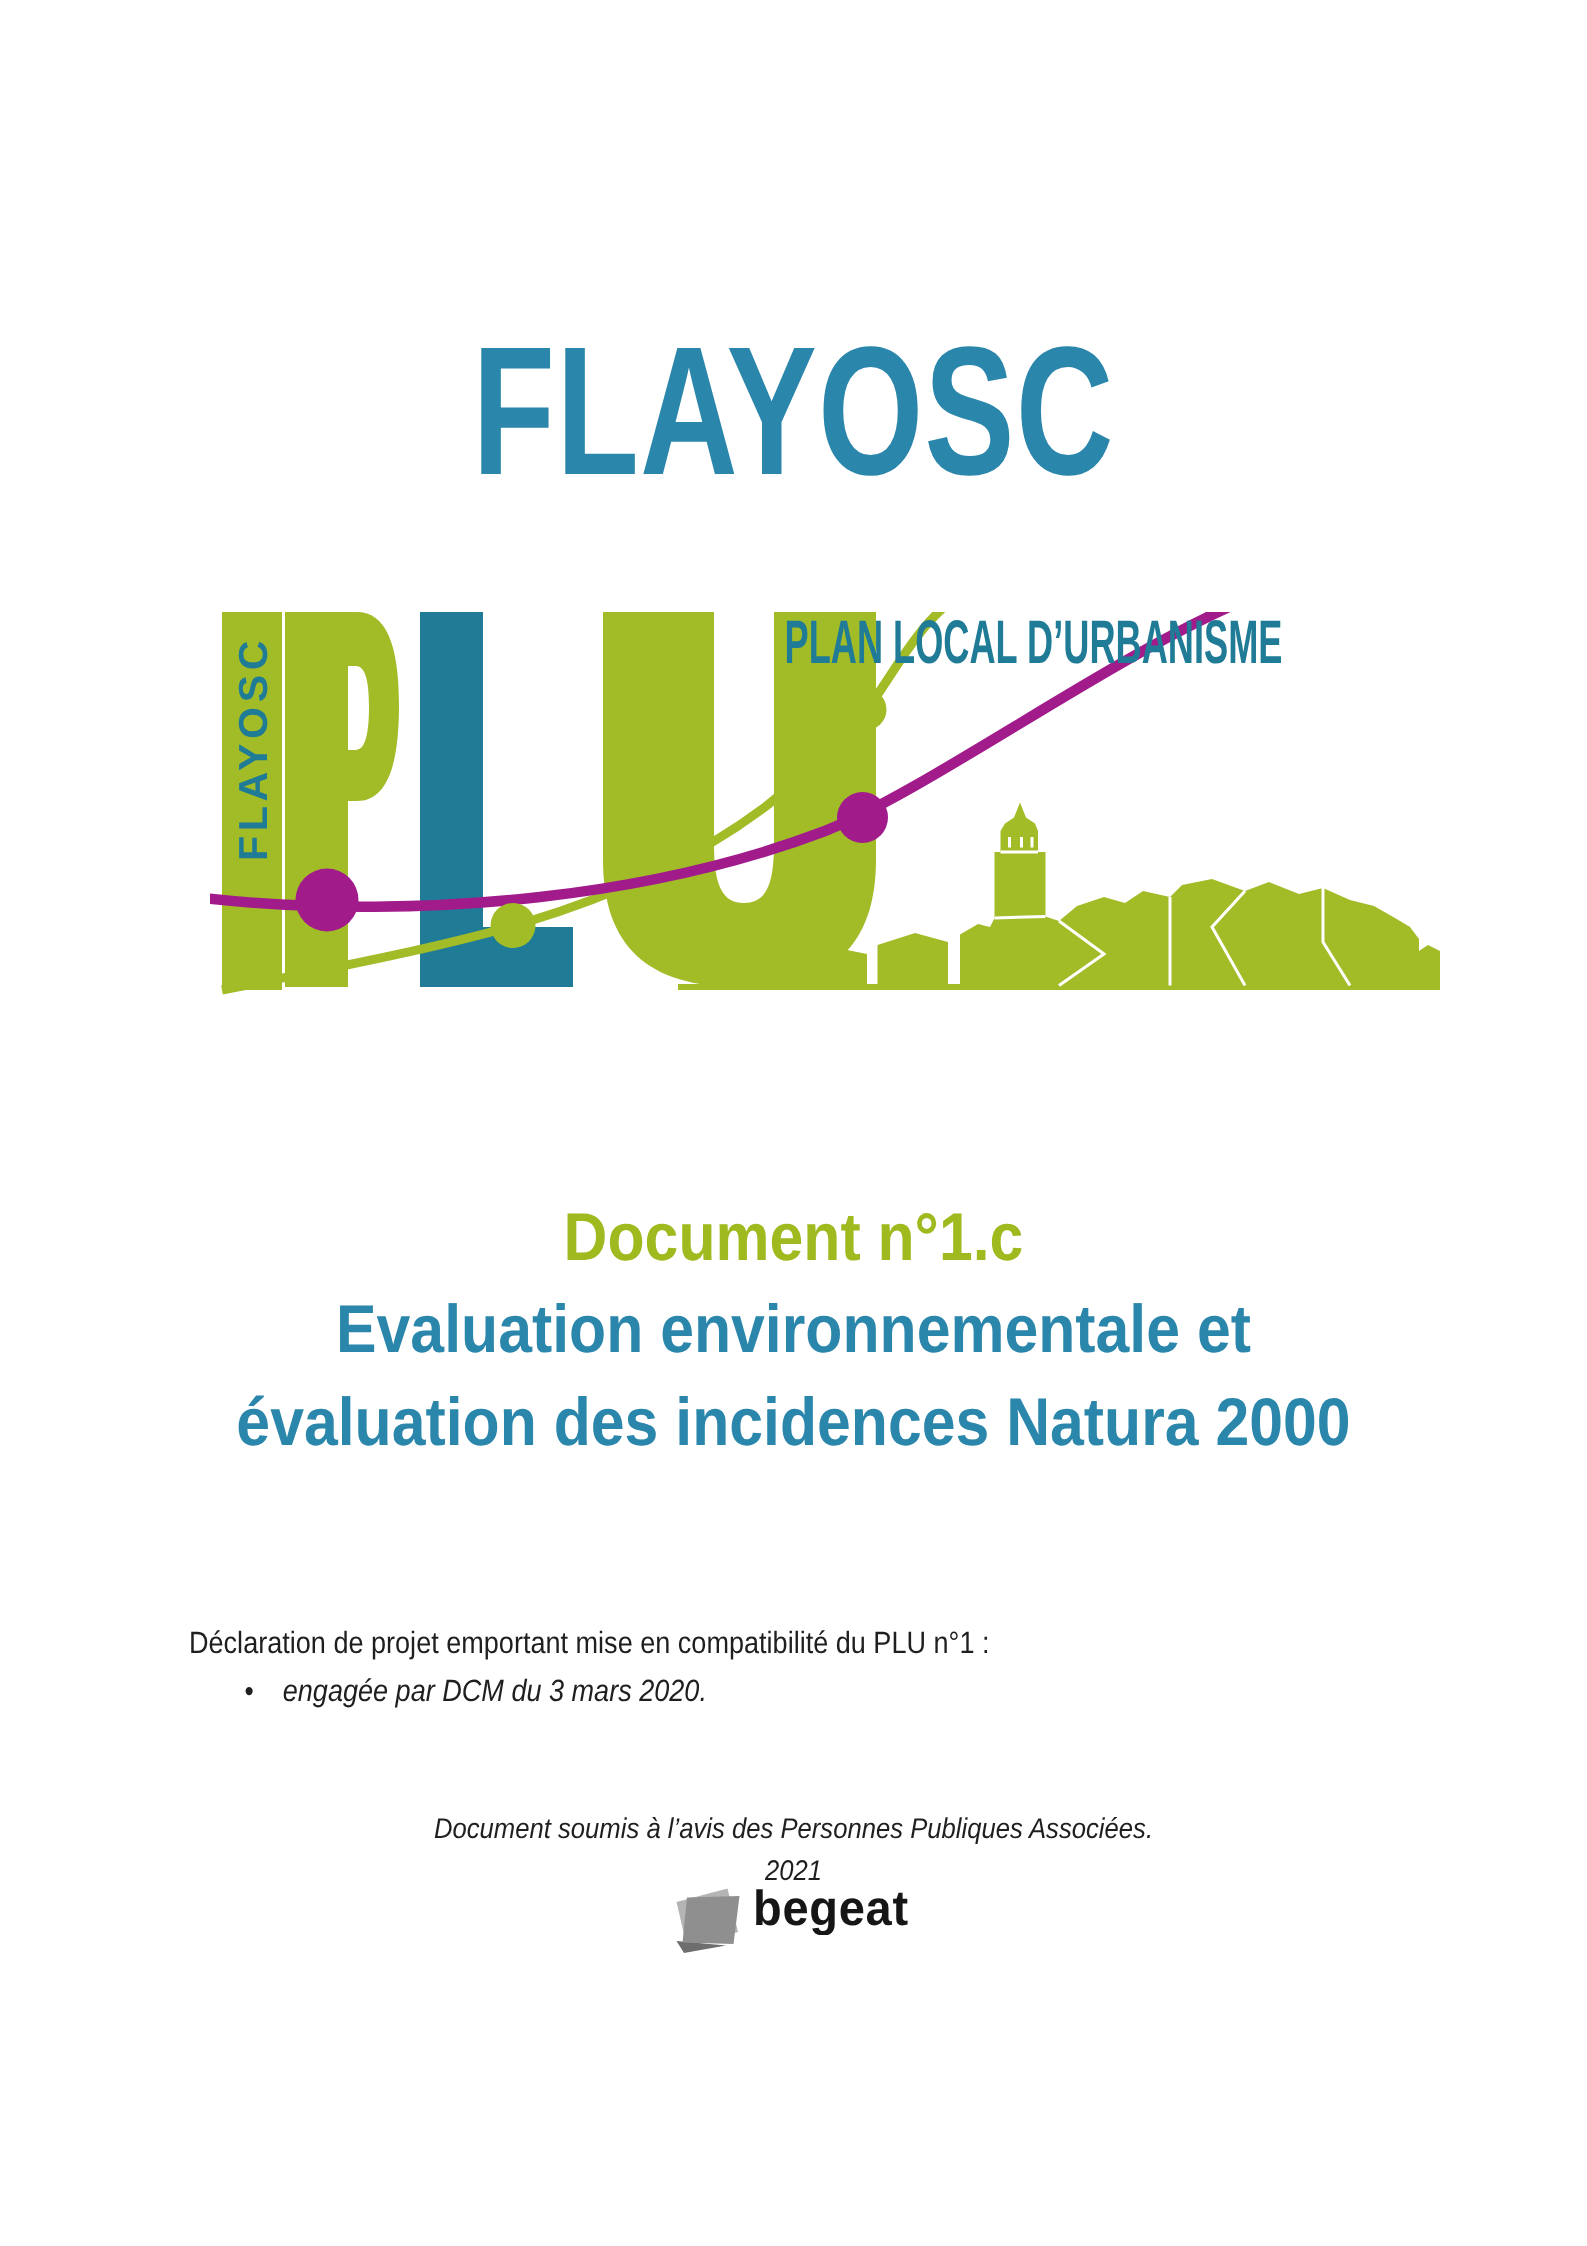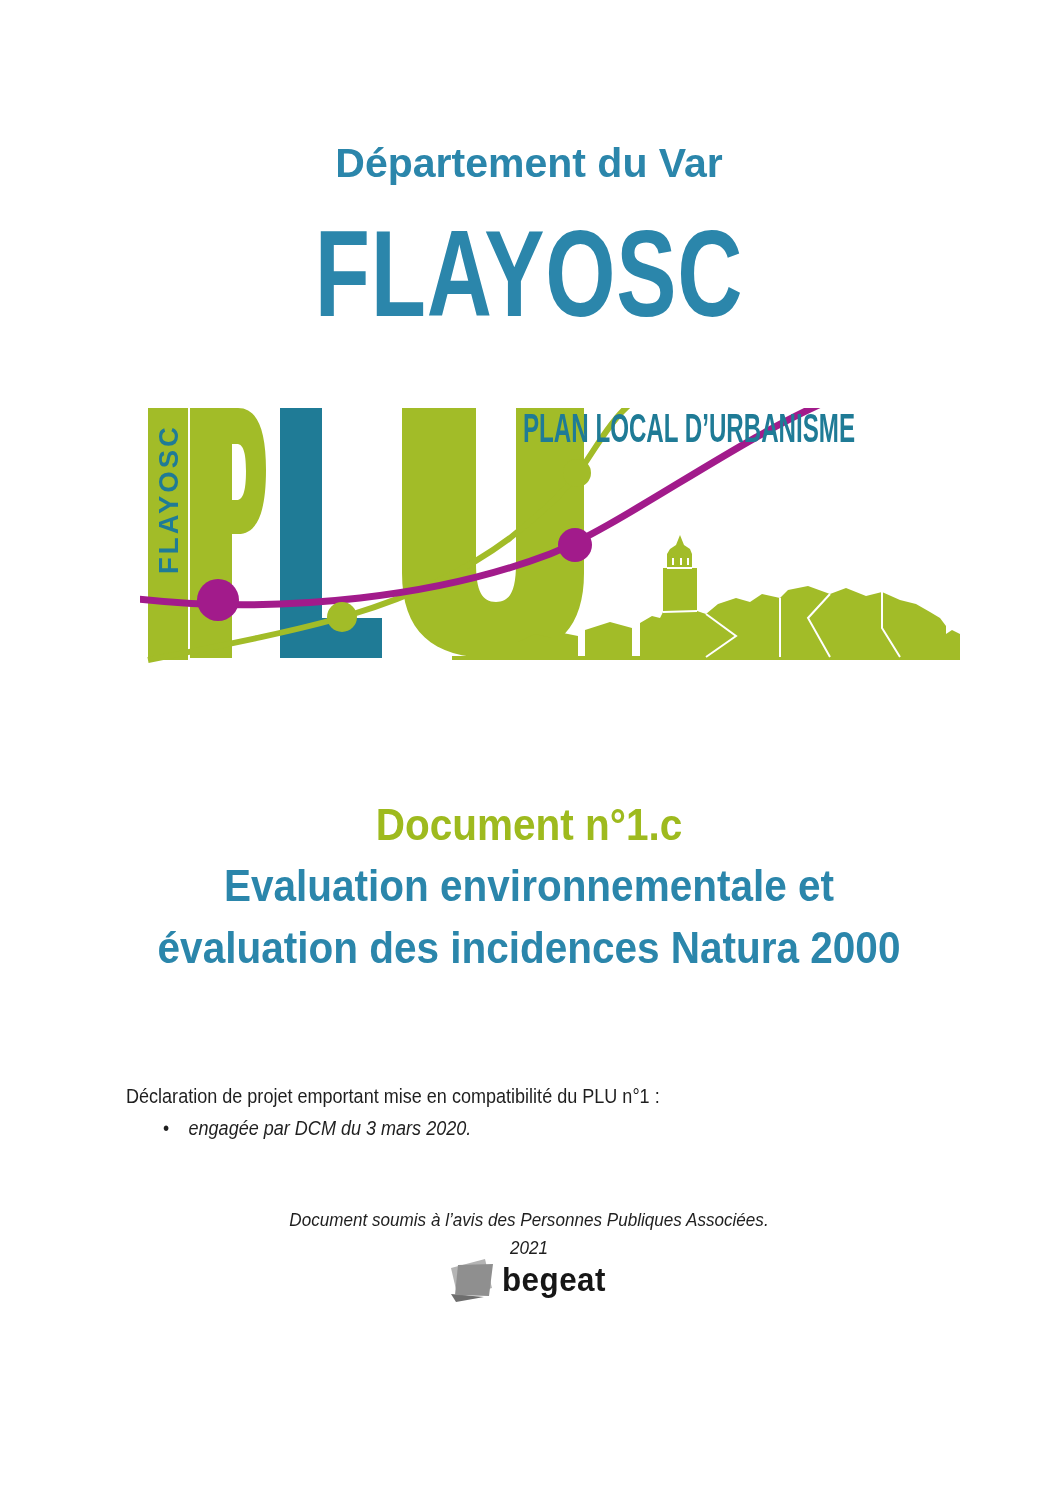--- a/index.html
+++ b/index.html
@@ -54,34 +54,33 @@
   }
   .submission{
     position:absolute;top:1209px;left:0;width:100%;
     text-align:center;font-size:19px;font-style:italic;color:#1f1f1f;
     line-height:1.2;
     transform:scaleX(0.9);transform-origin:50% 0;
   }
   .submission .year-line{margin-top:5px;}
   .brand-row{
     position:absolute;top:1255px;left:0;width:100%;
-    display:flex;justify-content:center;align-items:center;gap:3px;
+    display:flex;justify-content:center;align-items:flex-start;gap:3px;
   }
   .brand-text{
     font-size:33px;font-weight:600;color:#161616;
     letter-spacing:0.5px;line-height:1;
     transform:scaleX(0.95);transform-origin:0 50%;
   }
 </style>
 </head>
 <body>
 
 <div class="page">
 
-  <div class="dept-title">Département du Var</div>
 
   <div class="commune-title">FLAYOSC</div>
 
   <svg class="plu-logo" viewBox="0 0 820 276" xmlns="http://www.w3.org/2000/svg" aria-hidden="false">
 
     <rect x="8" y="0" width="40" height="252" fill="#a2bc28"></rect>
 
     <g aria-label="PLU">
       <path fill="#a2bc28" fill-rule="evenodd" d="M50,250 L50,0 L98,0 C117,0 126,21 126,62 C126,105 117,126 98,126 L92,126 L92,250 Z
                M92,36 L92,92 L97,92 C103,92 106,83 106,63 C106,44 103,36 97,36 Z"></path>

